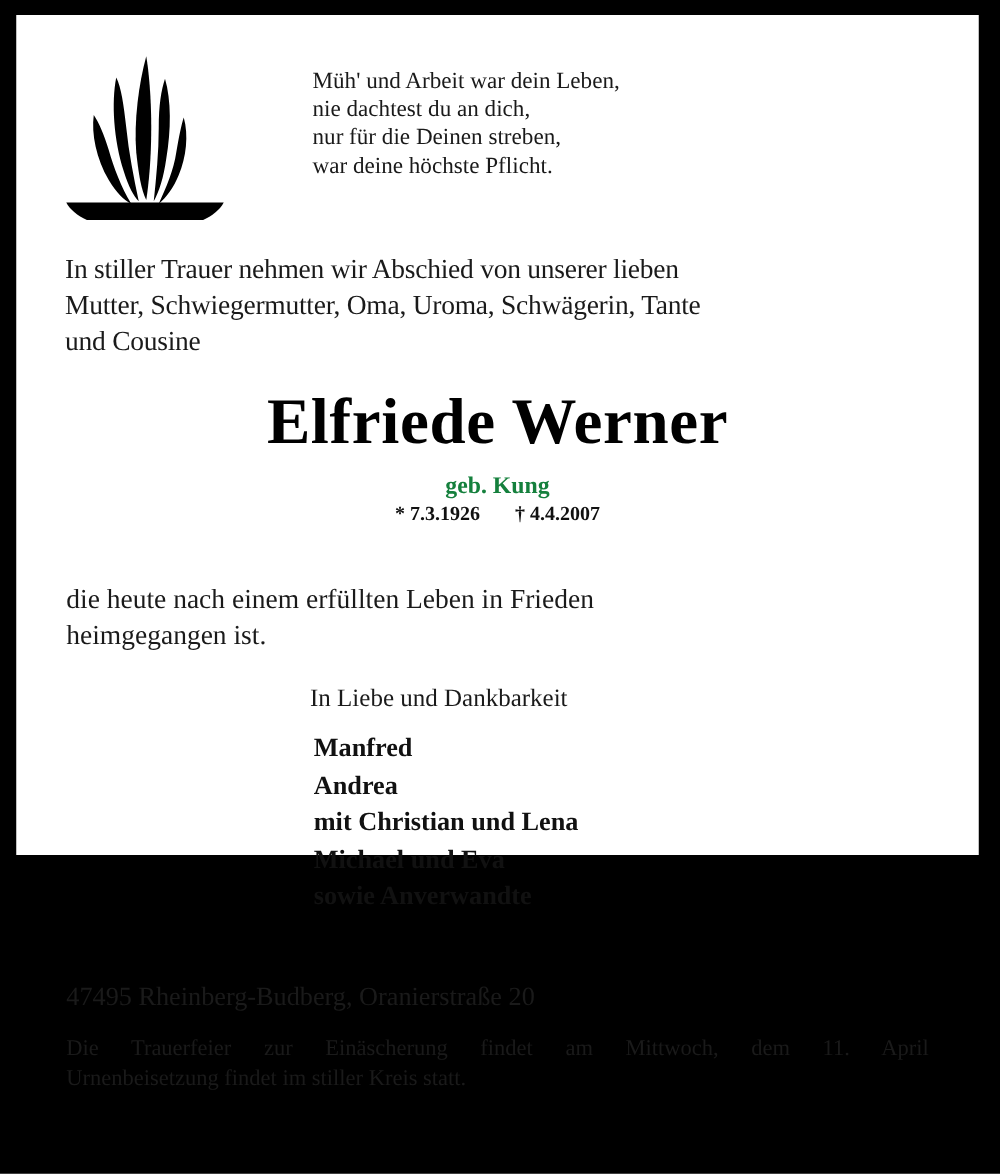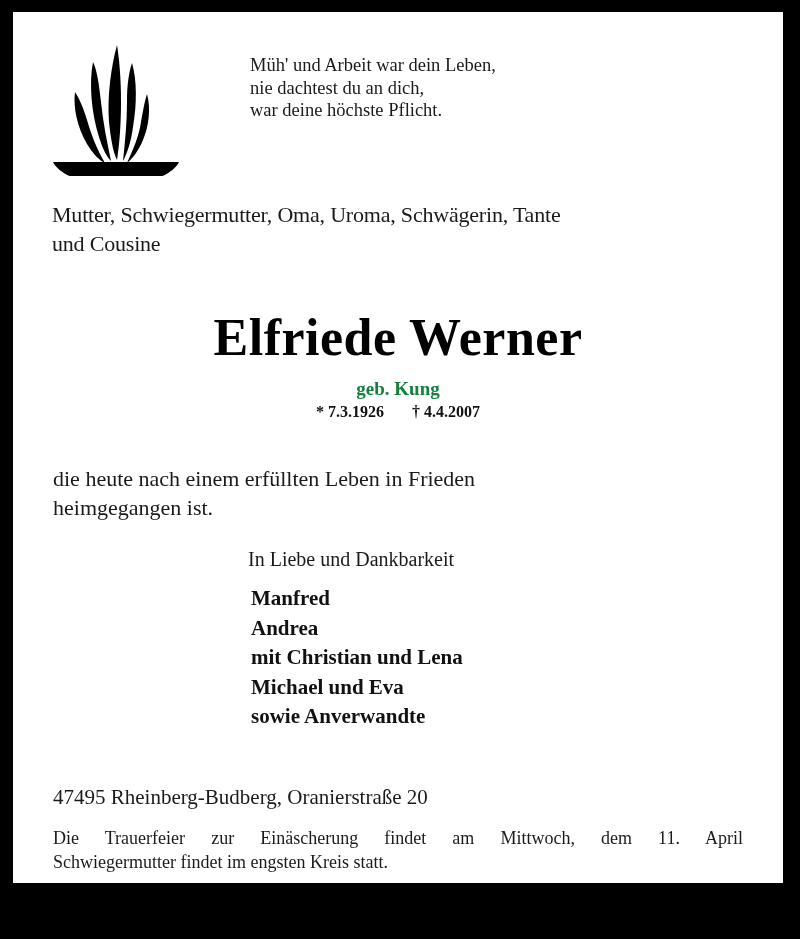--- a/index.html
+++ b/index.html
@@ -7,21 +7,21 @@
       width: 800px; height: 939px;
       background: #000;
       position: relative;
       overflow: hidden;
       font-family: "Liberation Serif", "DejaVu Serif", serif;
       color: #1a1a1a;
     }
     .card {
       position: absolute;
       left: 13px; top: 12px;
-      width: 770px; height: 871px;
+      width: 770px; height: 672px;
       background: #fff;
     }
     .abs { position: absolute; white-space: nowrap; }
     .flame-icon { position: absolute; left: 38px; top: 30px; width: 132px; height: 134px; }
     .poem { left: 237px; top: 42px; font-size: 18.5px; line-height: 22.5px; }
     .intro { left: 39px; top: 188px; font-size: 22px; line-height: 29px; letter-spacing: -0.2px; }
     .name {
       left: 0; width: 770px; text-align: center;
       top: 296px; font-size: 52px; font-weight: bold; line-height: 60px; color: #000;
       letter-spacing: 0.5px;
@@ -53,24 +53,26 @@
     <path d="M81 21 C86 38 86 62 82 85 C80 100 76 112 72 119 C74 100 76 80 76 60 C76 42 78 30 81 21 Z" fill="#000"></path>
     <path d="M24 50 C22 65 26 85 36 102 C42 112 48 118 54 121 C46 108 40 92 36 78 C32 65 28 56 24 50 Z" fill="#000"></path>
     <path d="M96 52 C100 66 98 84 92 98 C88 108 82 116 76 121 C82 108 88 94 90 80 C92 68 94 58 96 52 Z" fill="#000"></path>
 
     <path d="M2 120 L128 120 C120 135 95 142 65 142 C35 142 10 135 2 120 Z" fill="#000"></path>
   </svg>
 
   <div class="abs poem">
     <div>Müh' und Arbeit war dein Leben,</div>
     <div>nie dachtest du an dich,</div>
+    <div>nur für die Deinen streben,</div>
     <div>war deine höchste Pflicht.</div>
   </div>
 
   <div class="abs intro">
+    <div>In stiller Trauer nehmen wir Abschied von unserer lieben</div>
     <div>Mutter, Schwiegermutter, Oma, Uroma, Schwägerin, Tante</div>
     <div>und Cousine</div>
   </div>
 
   <div class="abs name">Elfriede Werner</div>
   <div class="abs maiden">geb. Kung</div>
   <div class="abs dates">
     <span>* 7.3.1926</span><span class="gap"></span><span>† 4.4.2007</span>
   </div>
 
@@ -86,16 +88,16 @@
     <div>Andrea</div>
     <div>mit Christian und Lena</div>
     <div>Michael und Eva</div>
     <div>sowie Anverwandte</div>
   </div>
 
   <div class="abs address">47495 Rheinberg-Budberg, Oranierstraße 20</div>
 
   <div class="abs notice">
     <div>Die Trauerfeier zur Einäscherung findet am Mittwoch, dem 11. April</div>
-    <div class="last">Schwiegermutter findet im engsten Kreis statt.</div>
+    <div class="last">Urnenbeisetzung findet im stiller Kreis statt.</div>
   </div>
 
 </div>
 
 </body></html>

